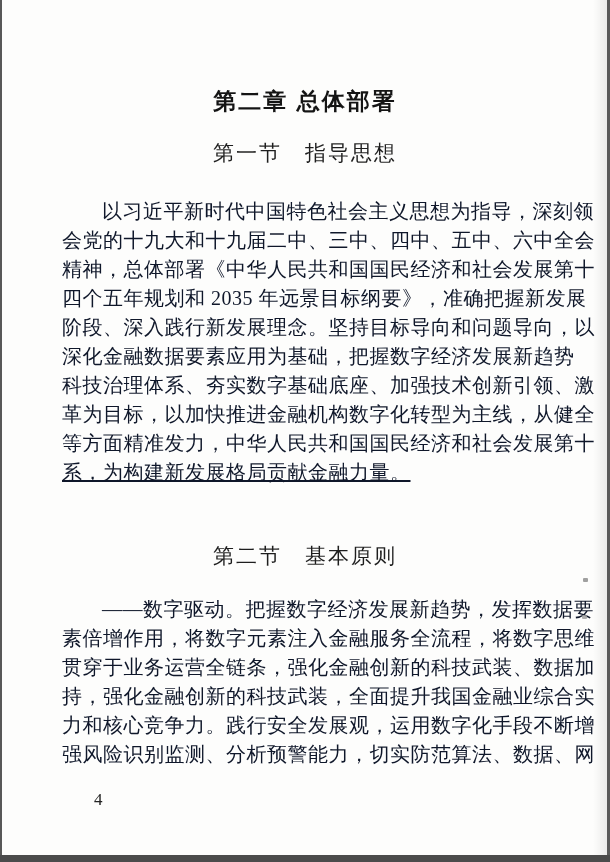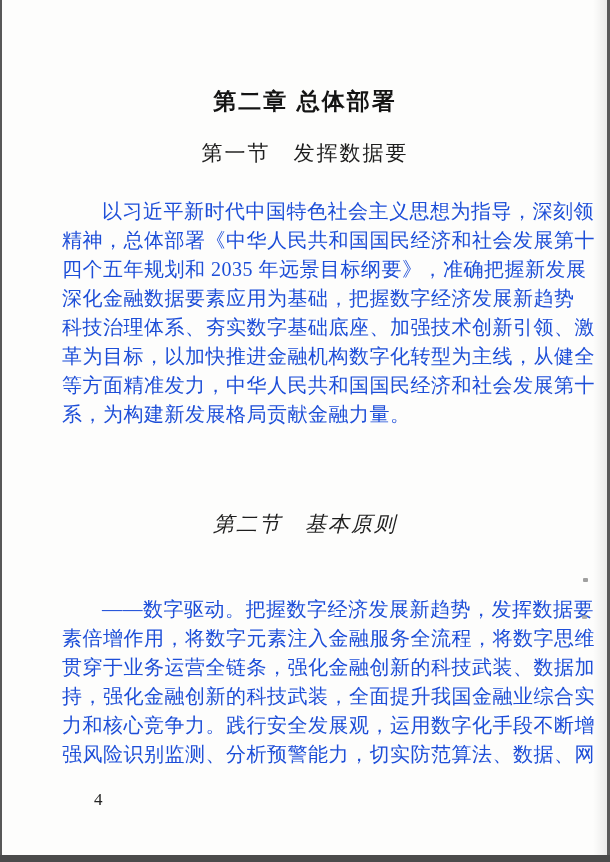--- a/index.html
+++ b/index.html
@@ -59,71 +59,74 @@
     width: 100%;
     margin: 0;
     text-align: center;
     font-family: "Liberation Serif", serif;
     font-size: 21px;
     font-weight: 400;
     letter-spacing: 2px;
     color: #1e1e1e;
   }
   .section-1 { top: 139px; }
-  .section-2 { top: 510px; font-style: italic; }
+  .section-2 { top: 542px; }
 
   .paragraph {
     position: absolute;
     left: 62px;
     width: 487px;
     font-size: 20px;
-    color: #1d4ed8;
+    color: #0f172a;
   }
   .paragraph-1 { top: 197px; }
   .paragraph-2 { top: 595px; }
 
   .para-line {
     height: 29px;
     line-height: 29px;
     text-align: justify;
     text-align-last: justify;
     text-justify: inter-character;
     white-space: nowrap;
     letter-spacing: 0.5px;
   }
   .para-line:first-child { text-indent: 2em; }
   
   .paragraph-1 .para-line:last-child {
     text-align-last: left;
     text-align: center;
+    text-decoration: underline;
   }
   .lead { font-weight: 400; }
 
   .page-number {
     position: absolute;
     left: 94px;
     top: 790px;
     font-size: 17px;
     color: #222;
     font-family: "Liberation Serif", serif;
   }
 </style>
 </head>
 <body>
 
 <div class="page">
 
   <h1 class="chapter-title">第二章 总体部署</h1>
 
-  <h2 class="section-title section-1">第一节　发挥数据要</h2>
+  <h2 class="section-title section-1">第一节　指导思想</h2>
 
   <div class="paragraph paragraph-1">
       <div class="para-line">以习近平新时代中国特色社会主义思想为指导，深刻领</div>
+      <div class="para-line">会党的十九大和十九届二中、三中、四中、五中、六中全会</div>
       <div class="para-line">精神，总体部署《中华人民共和国国民经济和社会发展第十</div>
       <div class="para-line">四个五年规划和 2035 年远景目标纲要》，准确把握新发展</div>
+      <div class="para-line">阶段、深入践行新发展理念。坚持目标导向和问题导向，以</div>
       <div class="para-line">深化金融数据要素应用为基础，把握数字经济发展新趋势</div>
       <div class="para-line">科技治理体系、夯实数字基础底座、加强技术创新引领、激</div>
       <div class="para-line">革为目标，以加快推进金融机构数字化转型为主线，从健全</div>
       <div class="para-line">等方面精准发力，中华人民共和国国民经济和社会发展第十</div>
       <div class="para-line">系，为构建新发展格局贡献金融力量。</div>
     </div>
 
   <h2 class="section-title section-2">第二节　基本原则</h2>
 
   <div class="paragraph paragraph-2">

